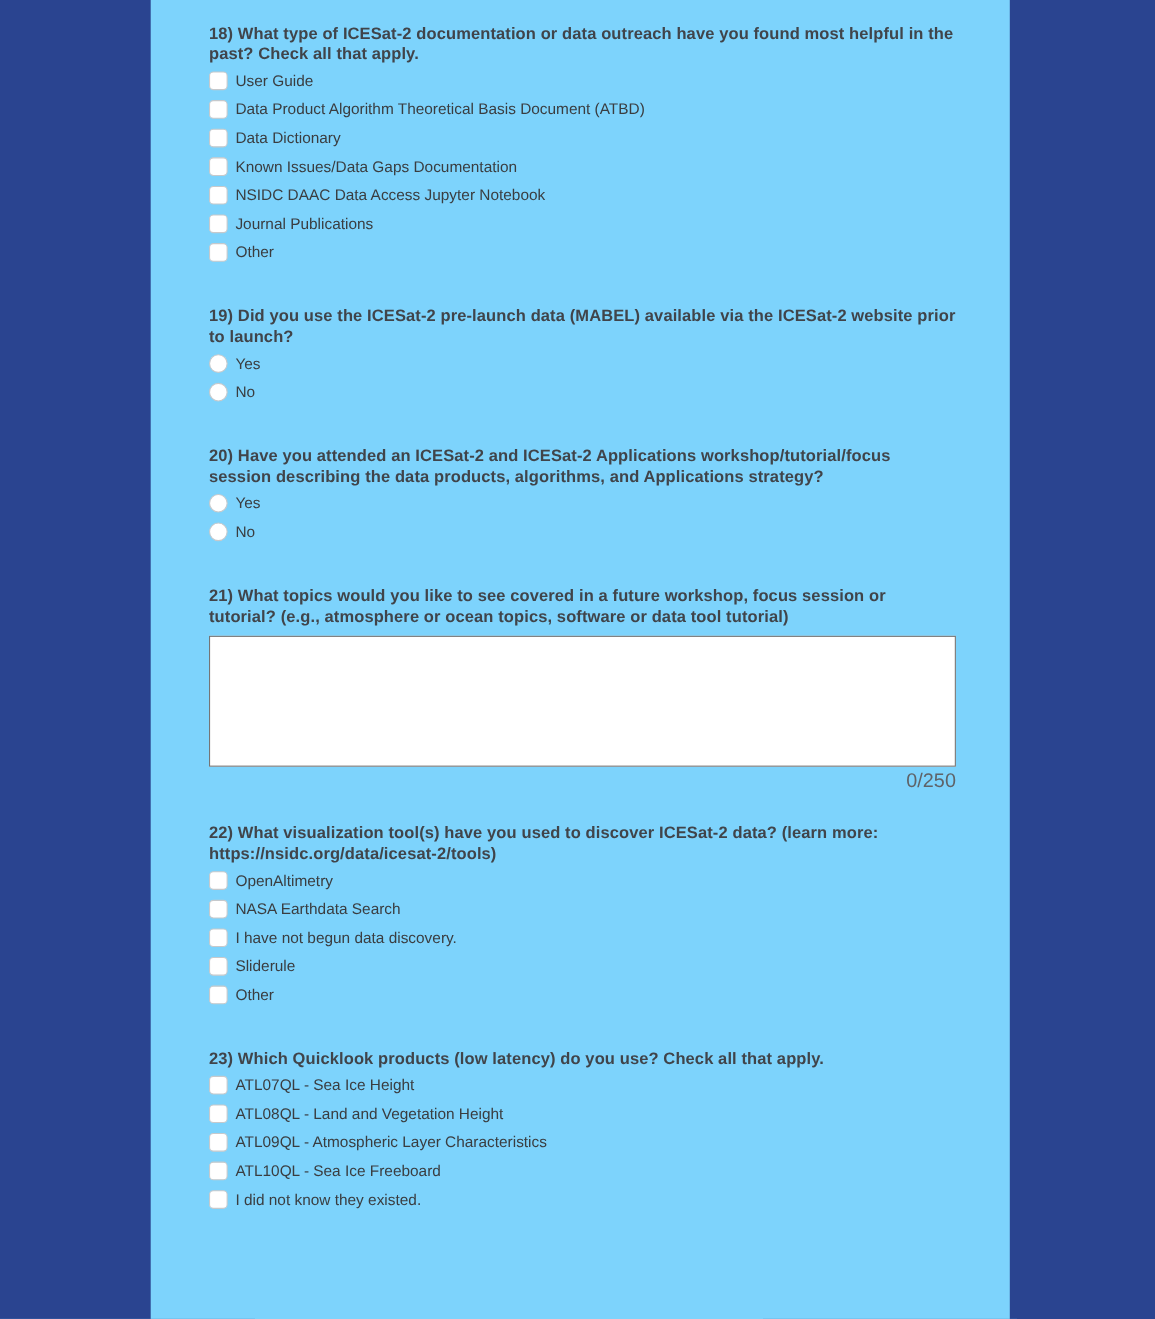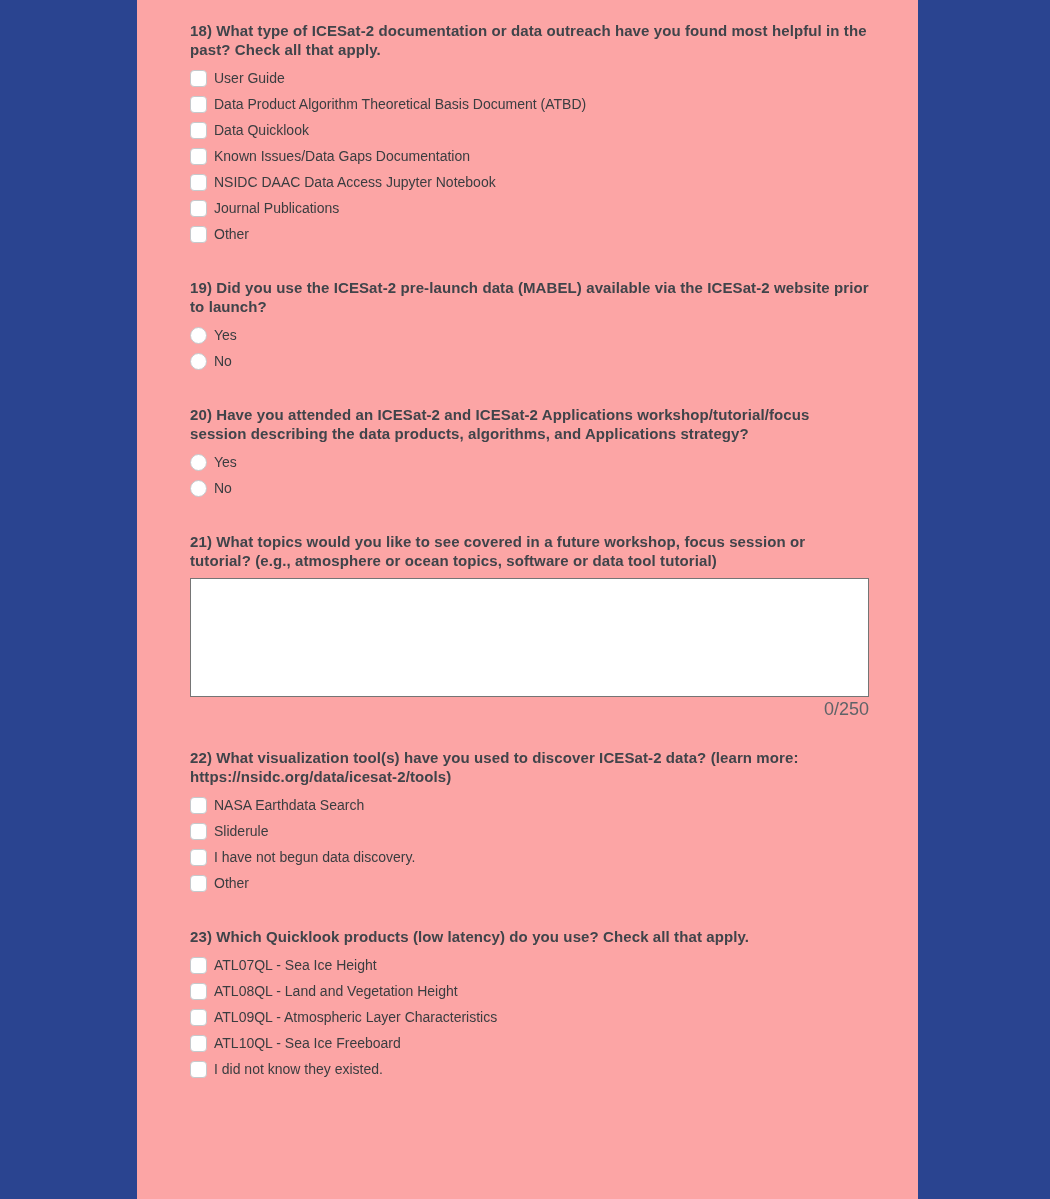--- a/index.html
+++ b/index.html
@@ -11,35 +11,34 @@
     font-family: "Liberation Sans", sans-serif;
     overflow: hidden;
     position: relative;
   }
   .panel {
     position: absolute;
     left: 137px;
     top: 0;
     width: 781px;
     height: 1199px;
-    background: #fca5a5;
+    background: #7dd3fc;
     padding: 21px 49px 0 53px;
   }
   .question { margin-bottom: 31px; }
   .q-title {
     margin: 0 0 6px 0;
     font-size: 15px;
     line-height: 19px;
     font-weight: bold;
     color: #40444a;
     letter-spacing: 0.1px;
   }
   .opt-row {
     display: flex;
-    align-items: center;
     height: 26px;
     cursor: pointer;
   }
   .box {
     width: 17px;
     height: 17px;
     border: 1px solid #c6c9cc;
     border-radius: 4px;
     background: #ffffff;
     flex: 0 0 17px;
@@ -93,21 +92,21 @@
           <label class="opt-row">
             <span class="box"></span>
             <span class="opt-label">User Guide</span>
           </label>
           <label class="opt-row">
             <span class="box"></span>
             <span class="opt-label">Data Product Algorithm Theoretical Basis Document (ATBD)</span>
           </label>
           <label class="opt-row">
             <span class="box"></span>
-            <span class="opt-label">Data Quicklook</span>
+            <span class="opt-label">Data Dictionary</span>
           </label>
           <label class="opt-row">
             <span class="box"></span>
             <span class="opt-label">Known Issues/Data Gaps Documentation</span>
           </label>
           <label class="opt-row">
             <span class="box"></span>
             <span class="opt-label">NSIDC DAAC Data Access Jupyter Notebook</span>
           </label>
           <label class="opt-row">
@@ -143,29 +142,33 @@
         </section>
         <section class="question">
           <h3 class="q-title">21) What topics would you like to see covered in a future workshop, focus session or tutorial? (e.g., atmosphere or ocean topics, software or data tool tutorial)</h3>
           <textarea class="q-textarea" style=""></textarea>
           <div class="counter">0/250</div>
         </section>
         <section class="question">
           <h3 class="q-title">22) What visualization tool(s) have you used to discover ICESat-2 data? (learn more: https://nsidc.org/data/icesat-2/tools)</h3>
           <label class="opt-row">
             <span class="box"></span>
+            <span class="opt-label">OpenAltimetry</span>
+          </label>
+          <label class="opt-row">
+            <span class="box"></span>
             <span class="opt-label">NASA Earthdata Search</span>
           </label>
           <label class="opt-row">
             <span class="box"></span>
-            <span class="opt-label">Sliderule</span>
+            <span class="opt-label">I have not begun data discovery.</span>
           </label>
           <label class="opt-row">
             <span class="box"></span>
-            <span class="opt-label">I have not begun data discovery.</span>
+            <span class="opt-label">Sliderule</span>
           </label>
           <label class="opt-row">
             <span class="box"></span>
             <span class="opt-label">Other</span>
           </label>
         </section>
         <section class="question">
           <h3 class="q-title">23) Which Quicklook products (low latency) do you use? Check all that apply.</h3>
           <label class="opt-row">
             <span class="box"></span>

